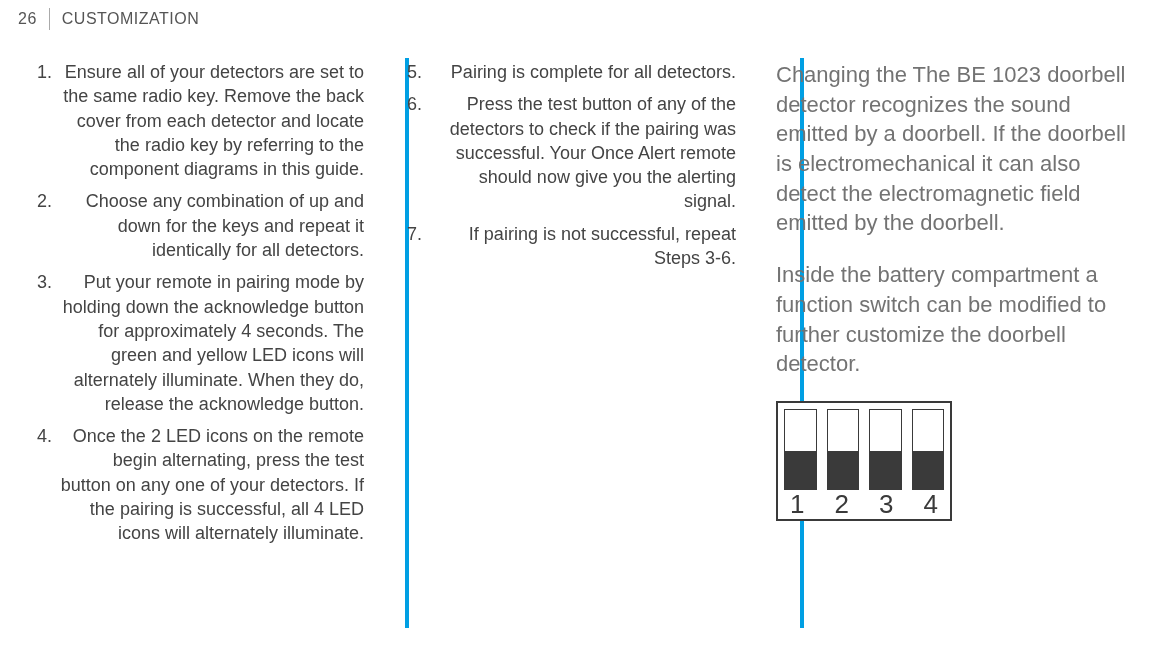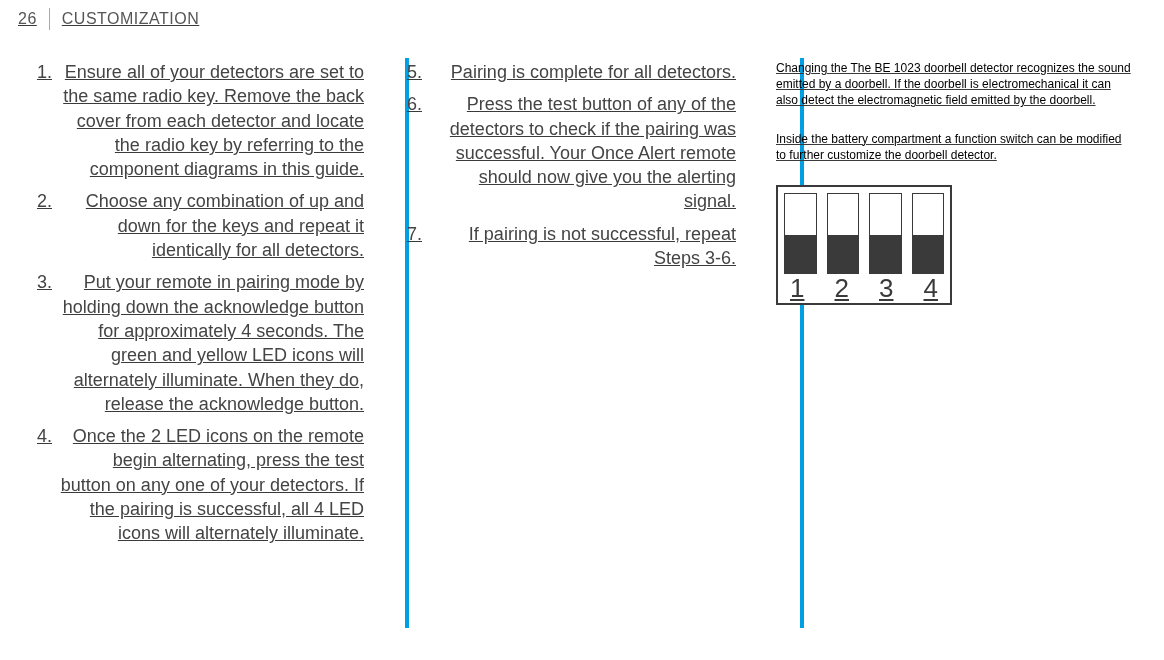--- a/index.html
+++ b/index.html
@@ -1,33 +1,33 @@
 <!DOCTYPE html>
 <html><head>
 <meta charset="utf-8">
 <style>
   * { box-sizing: border-box; margin: 0; padding: 0; }
   html, body { width: 1164px; height: 660px; background: #fff; font-family: "Segoe UI", "Helvetica Neue", Arial, sans-serif; color: #3a3a3a; }
-  .page { position: relative; width: 1164px; height: 660px; text-decoration: underline; }
+  .page { position: relative; width: 1164px; height: 660px; }
   .header { display: flex; align-items: center; padding: 8px 0 8px 18px; font-size: 16px; letter-spacing: 0.5px; color: #555; }
   .header-sep { width: 1px; height: 22px; background: #aaa; margin: 0 12px; }
   .columns { display: flex; padding: 22px 0 0 34px; }
   .col { position: relative; }
   .col1 { width: 358px; padding-right: 28px; }
   .col2 { width: 372px; padding: 0 28px 0 12px; }
   .col3 { width: 370px; padding-left: 12px; }
   .vr { position: absolute; top: 58px; width: 4px; height: 570px; background: #009fe3; }
   .vr-a { left: 405px; }
   .vr-b { left: 800px; }
   .h { font-weight: 700; font-size: 18px; color: #333; margin-bottom: 10px; letter-spacing: 0.2px; }
   ol { list-style: none; }
   li { display: flex; margin-bottom: 8px; font-size: 18px; line-height: 1.35; color: #444; }
   .num { flex: 0 0 24px; text-align: right; padding-right: 6px; }
   .txt { flex: 1; text-align: right; }
-  .para { font-size: 12px; line-height: 1.35; color: #000000; margin-bottom: 22px; }
+  .para { font-size: 22px; line-height: 1.35; color: #737373; margin-bottom: 22px; }
   .dip { margin-top: 6px; }
   .dip-frame { width: 176px; height: 120px; border: 2px solid #3a3a3a; background: #fff; display: flex; flex-direction: column; padding: 6px 6px 0 6px; }
   .dip-switches { flex: 1; display: flex; gap: 10px; justify-content: space-between; }
   .sw { flex: 1; background: #fff; border: 1px solid #3a3a3a; position: relative; }
   .sw::after { content: ""; position: absolute; left: 0; right: 0; bottom: 0; height: 48%; background: #3a3a3a; }
   .dip-labels { display: flex; justify-content: space-between; padding: 0 6px; font-size: 26px; color: #3a3a3a; font-family: Arial, sans-serif; line-height: 1.1; }
 </style>
 </head>
 <body>
 

